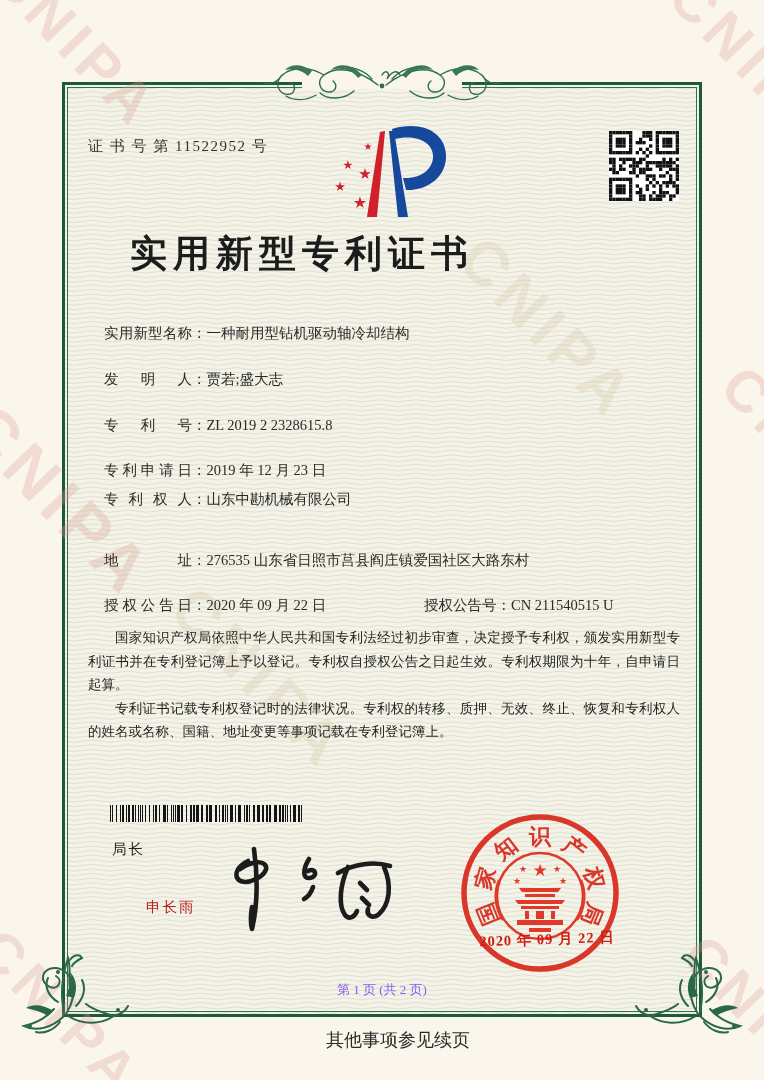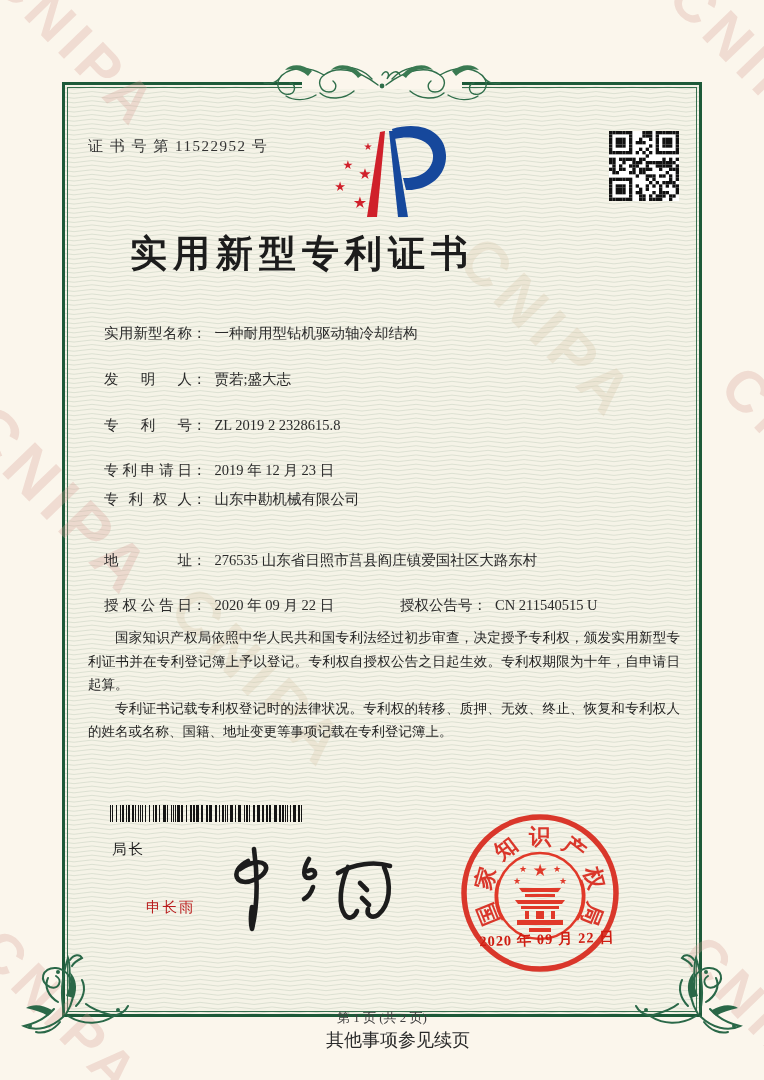--- a/index.html
+++ b/index.html
@@ -27,35 +27,35 @@
   .guilloche{position:absolute; inset:0; width:100%; height:100%;}
   .abs{position:absolute; z-index:2;}
   .cert-no{left:88px; top:137px; font-size:15px; letter-spacing:1.5px; color:#333;font-family:Liberation Serif, serif;}
   .title{
     left:0; top:229px; width:604px; text-align:center;
     font-size:37px; font-weight:bold; letter-spacing:6px; color:#1c1c1c;
   }
   .frow{left:104px; font-size:14.5px; color:#2a2a2a; white-space:nowrap;}
   .flabel{display:inline-block; width:88px; text-align:justify; text-align-last:justify; vertical-align:top;}
   .fcolon{display:inline-block;}
-  .fvalue{margin-left:8px;}
+  .fvalue{margin-left:0;}
   .frow2{position:absolute; left:296px; top:0; white-space:nowrap;}
-  .flabel2{display:inline-block;}
+  .flabel2{display:inline-block;margin-left:24px;}
   .body-text{
     left:88px; top:626px; width:592px; font-size:13.5px; line-height:23.5px;
     text-align:justify; color:#1f1f1f;
   }
   .body-text p{margin:0; text-indent:2em;}
   .sig-title{left:112px; top:840px; font-size:14.5px; letter-spacing:2px; color:#222;}
   .sig-name{left:112px; top:898px; font-size:14.5px; letter-spacing:2px; color:#b91c1c;margin-left:34px;}
   .seal-date{
     left:472px; top:930px; width:150px; text-align:center; font-size:14.5px;
     color:#cf1d12; letter-spacing:1px; transform:rotate(-2deg); z-index:3; font-weight:bold;
   }
-  .page-info{left:0; top:981px; width:764px; text-align:center; font-size:13px; color:#404040;margin-top:28px;}
+  .page-info{left:0; top:981px; width:764px; text-align:center; font-size:13px; color:#8b5cf6;}
   .note{left:16px; top:1028px; width:764px; text-align:center; font-size:18px; color:#2a2a2a;}
   svg{display:block;}
 </style>
 </head>
 <body>
 
 <div class="page">
 
   <div class="wm pink" style="left:-30px; top:8px;  font-size:58px;">CNIPA</div>
   <div class="wm pink" style="left:648px; top:28px; font-size:58px;">CNIPA</div>

